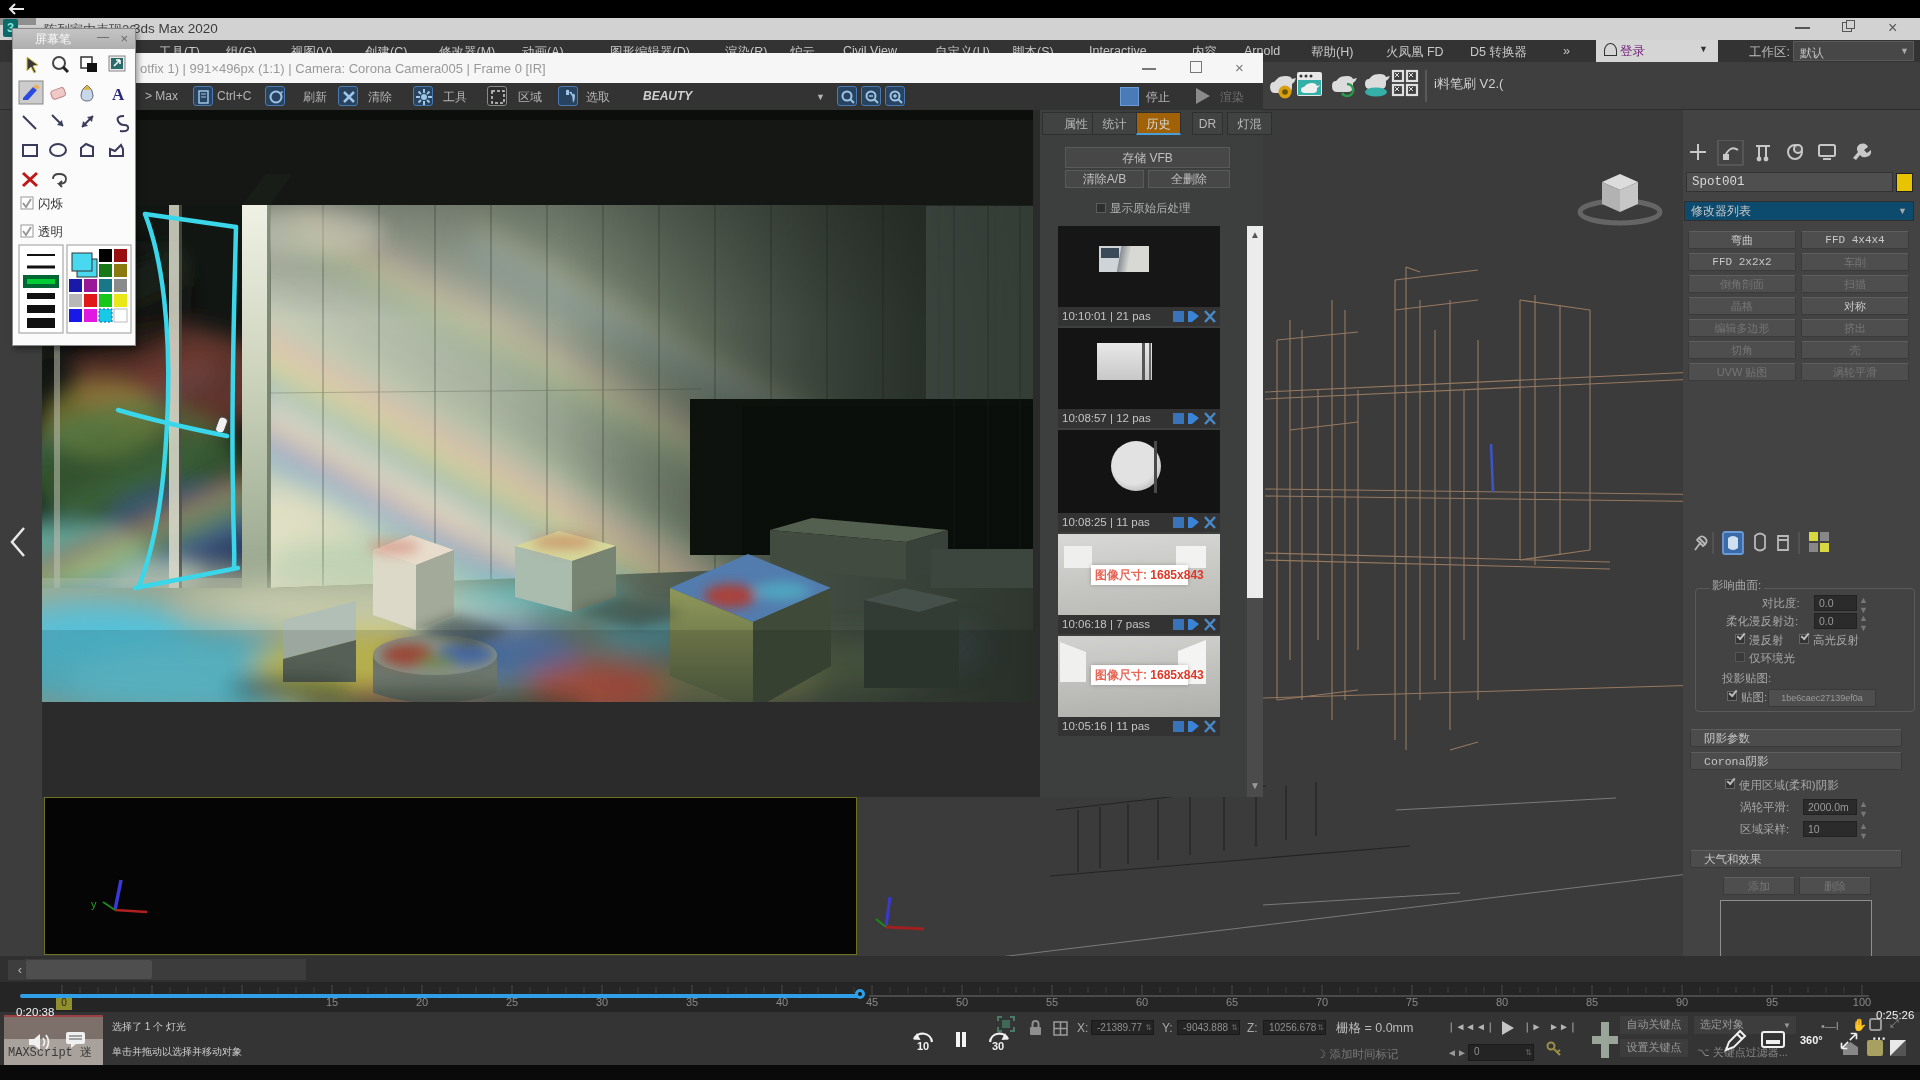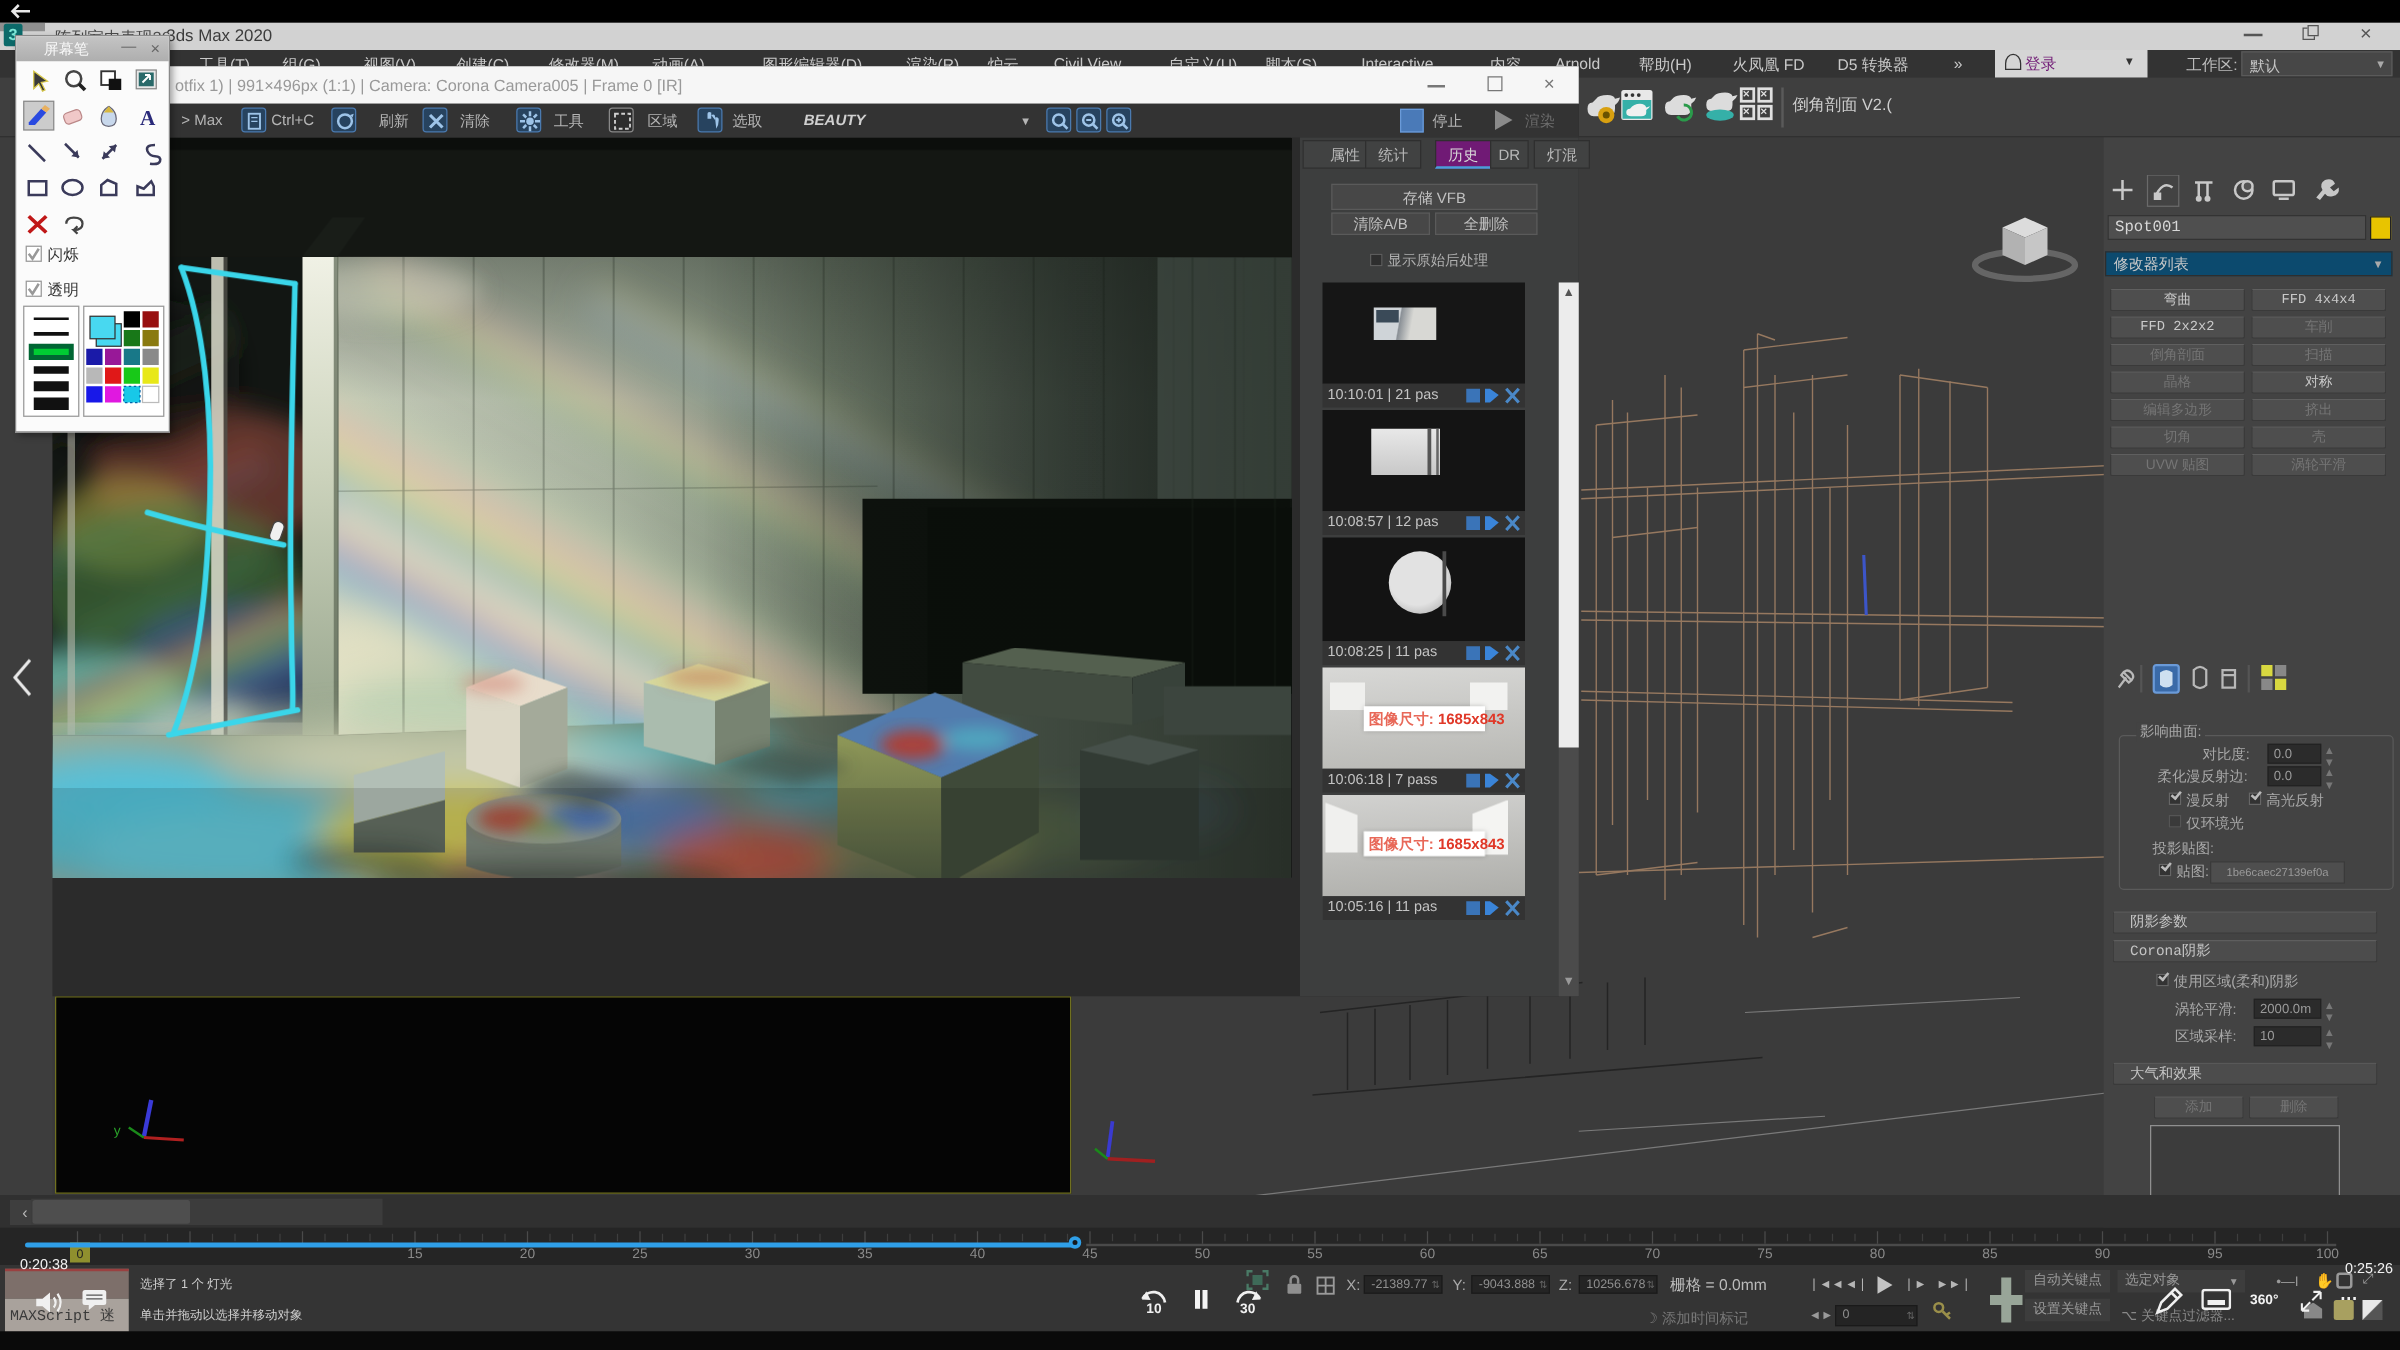--- a/index.html
+++ b/index.html
@@ -75,21 +75,21 @@
       </g>
       <g transform="translate(1392,8)" fill="none" stroke="#e0e0e0" stroke-width="2.2">
         <rect x="1" y="1" width="10" height="10"></rect>
           <rect x="15" y="1" width="10" height="10"></rect>
         <rect x="1" y="15" width="10" height="10"></rect>
           <rect x="15" y="15" width="10" height="10"></rect>
         <path d="M3 3 l4 4 m0 -4 l-4 4 M17 3 l4 4 m0 -4 l-4 4 M3 17 l4 4 m0 -4 l-4 4 M17 17 l4 4 m0 -4 l-4 4" stroke-width="1"></path>
       </g>
       <line x1="1426" y1="8" x2="1426" y2="40" stroke="#5a5a5a" stroke-width="2"></line>
     </svg>
-    <div class="abs" style="left:1434px;top:13px;font-size:13px;color:#cfcfcf">倒角剖面 V2.(</div>
+    <div class="abs" style="left:1434px;top:13px;font-size:13px;color:#cfcfcf">i料笔刷 V2.(</div>
   </div>
 
   <div class="abs" id="vpright"></div>
   <div class="abs" id="vpwire" style="left:856px;top:110px;width:1064px;height:846px">
   <svg width="1064" height="846">
     <g stroke="#b08a6a" stroke-width="1.1" fill="none" opacity="0.78">
       <path d="M409 282 L884 260 M409 289 L884 267"></path>
       <path d="M409 379 L882 385 M409 386 L882 392"></path>
       <path d="M409 443 L754 452 M409 450 L754 459"></path>
       <path d="M407 588 L881 574"></path>
@@ -513,21 +513,21 @@
         <path d="M93,478 L196,458"></path>
         <path d="M76,300 C110,310 150,319 185,326"></path>
       </g>
     </svg>
     </div>
   </div>
 
   <div class="abs" id="hist">
     <div class="tab" style="left:2px;width:68px">属性</div>
     <div class="tab" style="left:52px;width:45px">统计</div>
-    <div class="tab" style="left:108px;width:45px;background:#701a75;border-bottom:2px solid #4a9fd8;color:#d8d8d8">历史</div>
+    <div class="tab" style="left:96px;width:45px;background:#a16207;border-bottom:2px solid #4a9fd8;color:#d8d8d8">历史</div>
     <div class="tab" style="left:152px;width:31px">DR</div>
     <div class="tab" style="left:187px;width:45px">灯混</div>
     <div class="hbtn" style="left:25px;top:37px;width:165px;height:21px;line-height:20px">存储 VFB</div>
     <div class="hbtn" style="left:25px;top:60px;width:79px;height:18px;line-height:17px">清除A/B</div>
     <div class="hbtn" style="left:108px;top:60px;width:82px;height:18px;line-height:17px">全删除</div>
     <div class="abs" style="left:56px;top:93px;width:10px;height:10px;background:#2e2e2e;border:1px solid #5c5c5c"></div>
     <div class="abs" style="left:70px;top:91px;font-size:11.5px;color:#b0b0b0">显示原始后处理</div>
 
     <div class="thumb" style="top:116px;height:81px;background:#161616">
       <div class="abs" style="left:41px;top:20px;width:50px;height:26px;background:linear-gradient(100deg,#cfd4d8 40%,#8a9096 42%,#d8d8d4 60%);"></div>

